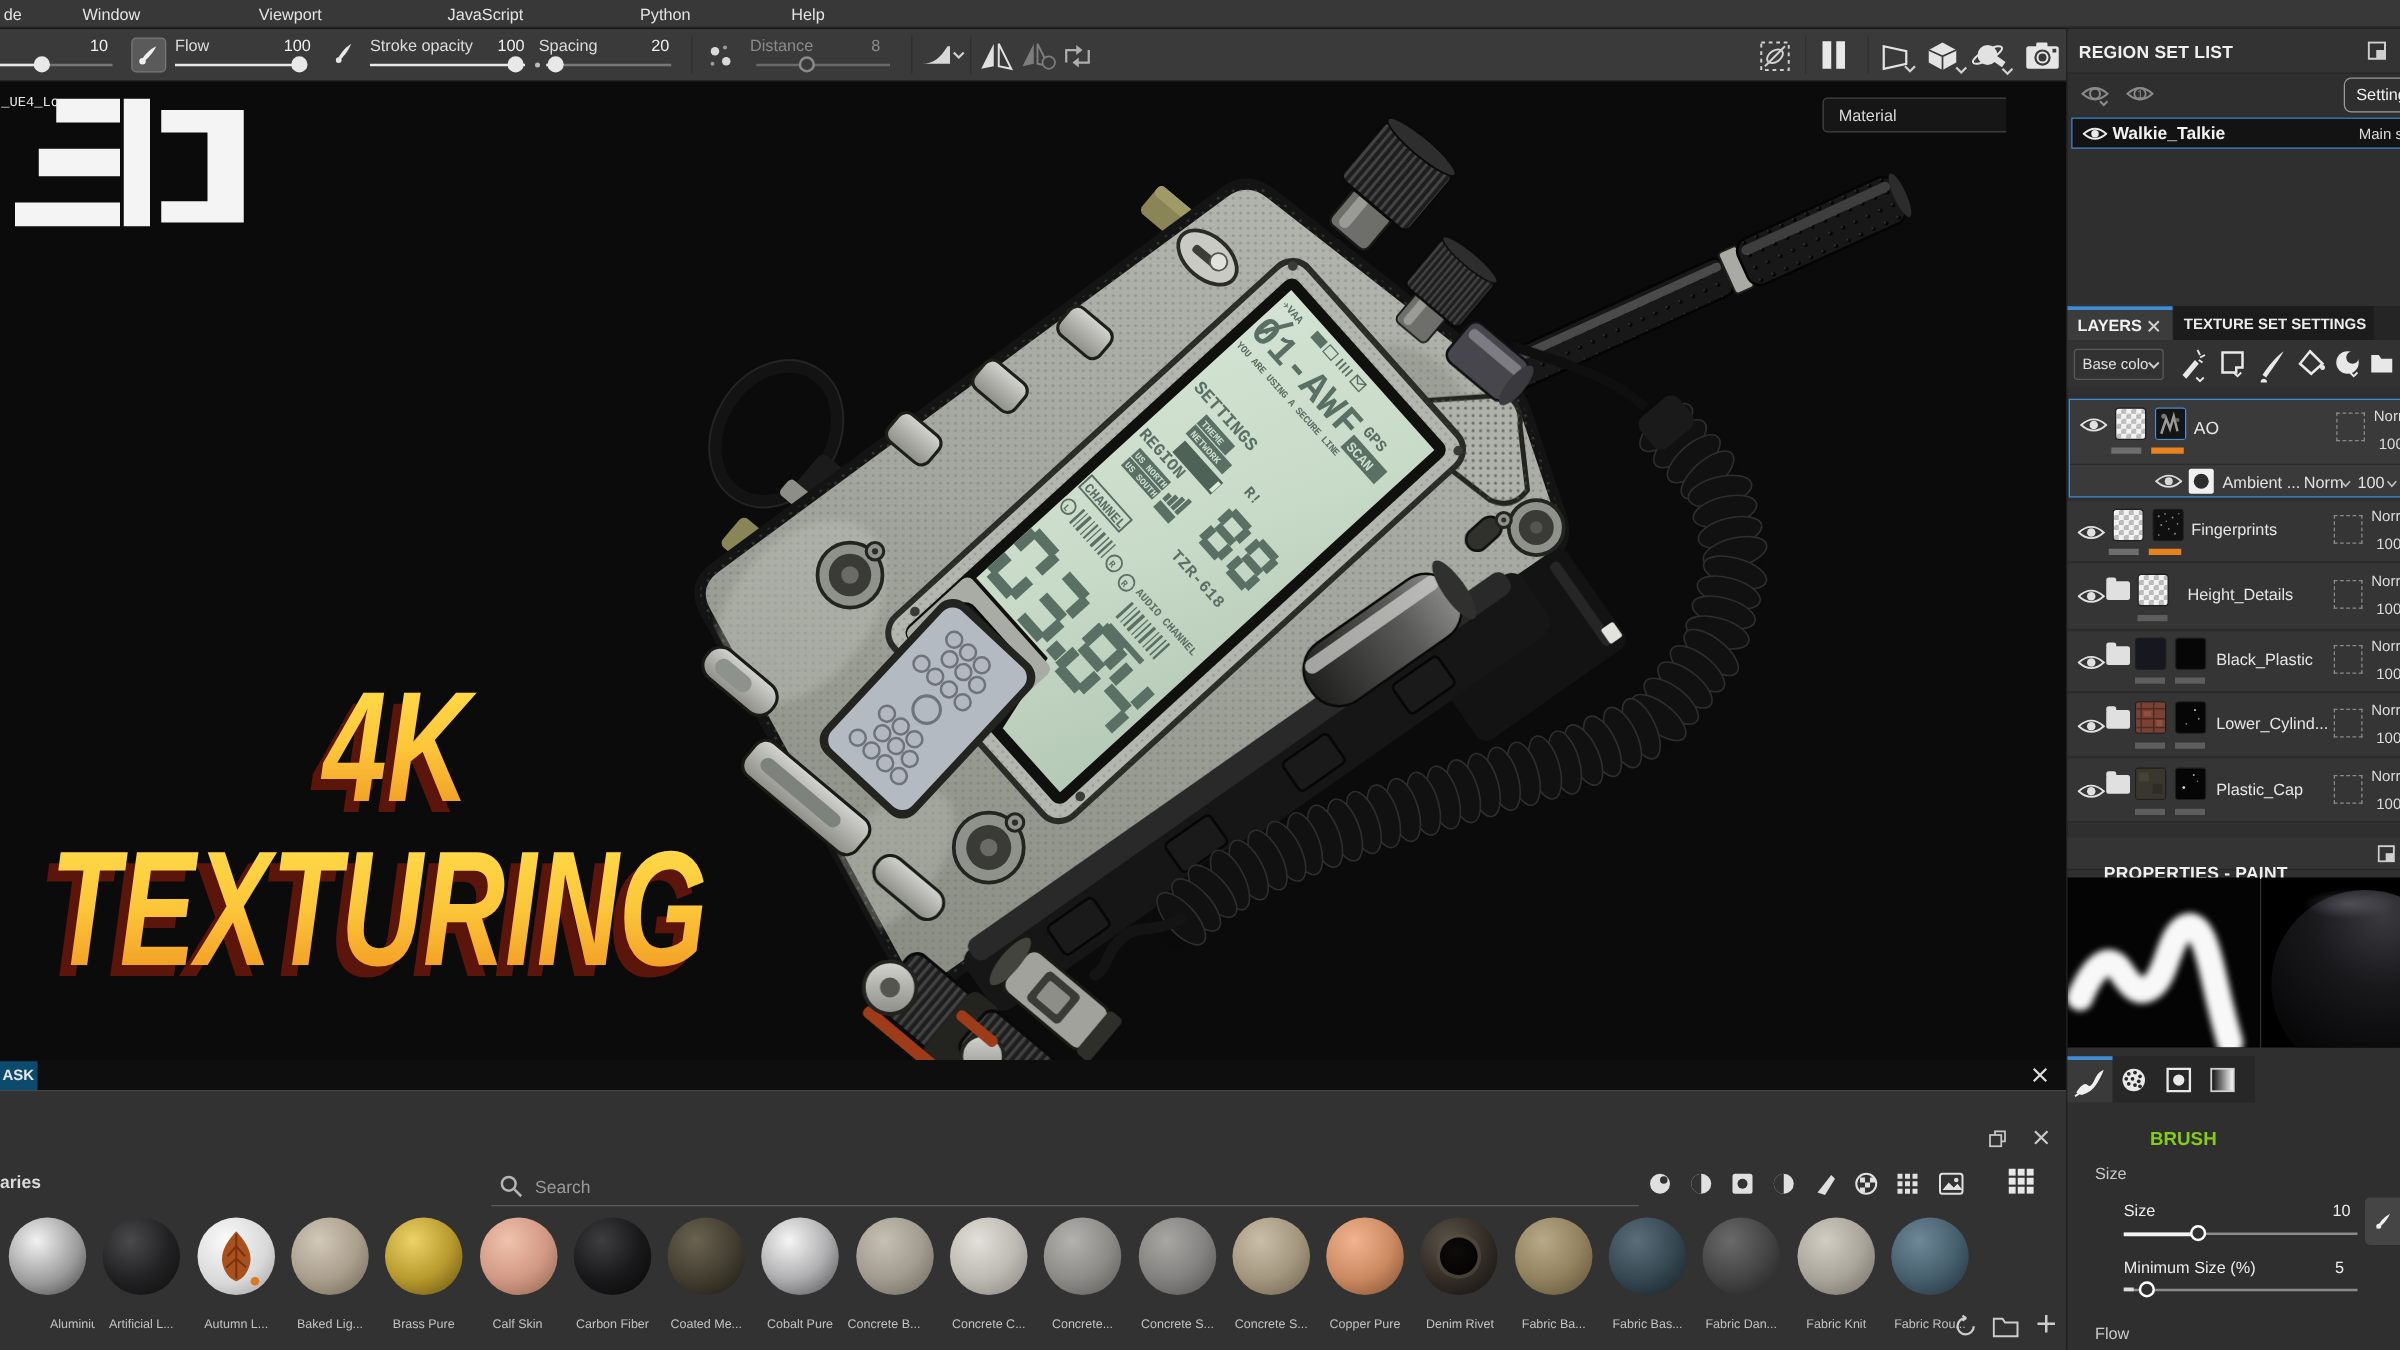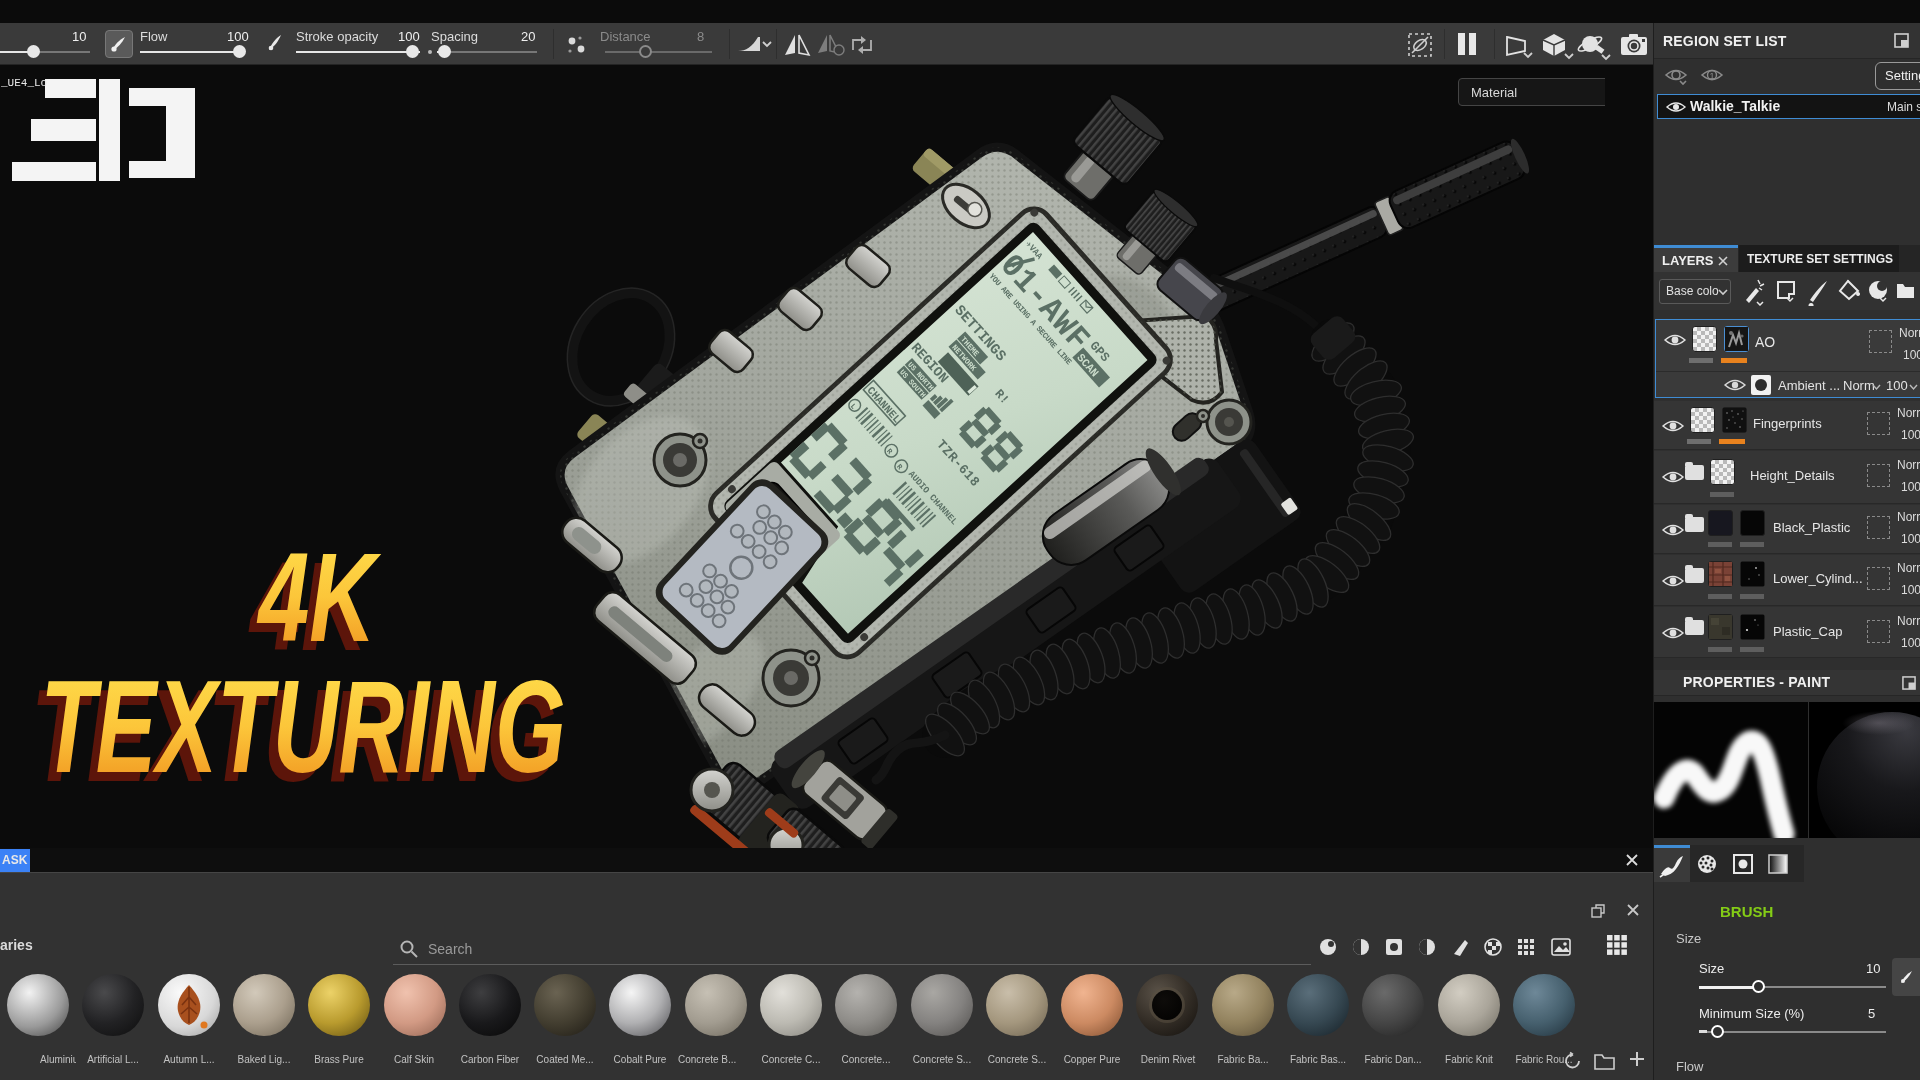--- a/index.html
+++ b/index.html
@@ -8,20 +8,28 @@
   .abs { position:absolute; }
   #stage { position:relative; width:1920px; height:1080px; }
   .knob { width:13px; height:13px; border-radius:50%; background:#e8e8e8; }
   .track { height:2px; background:#9a9a9a; }
   .eye { fill:none; stroke:#c8c8c8; stroke-width:1.6; }
 </style>
 </head>
 <body>
 <div id="stage">
 
+<div class="abs" style="left:0;top:0;width:1920px;height:22px;background:#383838;border-bottom:1px solid #2c2c2c;">
+  <span class="abs" style="left:3px;top:4px;font-size:13px;color:#e3e3e3;">de</span>
+  <span class="abs" style="left:66px;top:4px;font-size:13px;color:#e3e3e3;">Window</span>
+  <span class="abs" style="left:207px;top:4px;font-size:13px;color:#e3e3e3;">Viewport</span>
+  <span class="abs" style="left:358px;top:4px;font-size:13px;color:#e3e3e3;">JavaScript</span>
+  <span class="abs" style="left:512px;top:4px;font-size:13px;color:#e3e3e3;">Python</span>
+  <span class="abs" style="left:633px;top:4px;font-size:13px;color:#e3e3e3;">Help</span>
+</div>
 
 <div class="abs" style="left:0;top:23px;width:1920px;height:42px;background:#3a3a3a;border-bottom:1px solid #242424;">
   <span class="abs" style="left:72px;top:6px;font-size:13px;color:#efefef;">10</span>
   <div class="track abs" style="left:0;top:28px;width:90px;background:#777;"></div>
   <div class="track abs" style="left:0;top:28px;width:33px;background:#e8e8e8;"></div>
   <div class="knob abs" style="left:27px;top:22px;"></div>
   <div class="abs" style="left:105px;top:7px;width:28px;height:28px;background:#5a5a5a;border:1px solid #787878;border-radius:4px;">
     <svg width="26" height="26" viewBox="0 0 26 26">
           <path d="M6 20 C9 13 13 9 19 6 C16 12 12 16 8 19 Z" fill="#f0f0f0"></path>
           <circle cx="8" cy="18" r="2.6" fill="#f0f0f0"></circle>
@@ -551,21 +559,21 @@
       <path d="M37 23 L49 12" stroke="#44c27a"></path>
       <path d="M37 23 L47 48" stroke="#d44a3a"></path>
     </g>
     <text x="12" y="12" font-size="11" fill="#cfd6dd">Z</text>
     <text x="50" y="10" font-size="11" fill="#cfd6dd">Y</text>
     <text x="50" y="58" font-size="11" fill="#cfd6dd">X</text>
   </svg>
 </div>
 
 <div class="abs" style="left:0;top:848px;width:1653px;height:24px;background:#0e0e0e;">
-  <div class="abs" style="left:0;top:1px;width:30px;height:23px;background:#3b82f6;">
+  <div class="abs" style="left:0;top:1px;width:30px;height:23px;background:#0c4a6e;">
     <span class="abs" style="left:2px;top:4px;font-size:12px;font-weight:bold;color:#e8e8e8;">ASK</span>
   </div>
   <svg class="abs" style="left:1624px;top:4px;" width="16" height="16" viewBox="0 0 16 16">
         <path d="M3 3 L13 13 M13 3 L3 13" stroke="#dcdcdc" stroke-width="1.8"></path>
       </svg>
 </div>
 
 <div id="shelf" class="abs" style="left:0;top:872px;width:1653px;height:208px;background:#323232;border-top:1px solid #454545;">
   <svg class="abs" style="left:1590px;top:30px;" width="16" height="16" viewBox="0 0 16 16">
         <rect x="2" y="5" width="9" height="9" fill="none" stroke="#c8c8c8" stroke-width="1.4"></rect>
@@ -930,21 +938,21 @@
     </div>
     <div class="bar" style="left:54px;top:40px;background:#5e5e5e;width:24px;"></div>
     <div class="bar" style="left:86px;top:40px;background:#5e5e5e;width:24px;"></div>
     <span class="lname" style="left:119px;top:17px;">Plastic_Cap</span>
     <div class="dashbox" style="left:213px;top:13px;"></div>
     <span class="norm" style="top:7px;">Norr</span>
     <span class="hund" style="top:29px;">100</span>
   </div>
 
   <div class="hdr" style="top:647px;height:26px;background:#343434;">
-        <b style="top:4px;padding-left:20px;">PROPERTIES - PAINT</b>
+        <b style="top:20px;padding-left:20px;">PROPERTIES - PAINT</b>
     <svg style="position:absolute;left:248px;top:6px;" width="14" height="14" viewBox="0 0 15 15">
           <rect x="1" y="1" width="13" height="13" fill="none" stroke="#d0d0d0" stroke-width="1.6"></rect>
           <rect x="7" y="7" width="7" height="7" fill="#d0d0d0"></rect>
         </svg>
   </div>
   <div style="position:absolute;left:0;top:679px;width:154px;height:136px;background:#040404;overflow:hidden;">
     <svg width="154" height="136" viewBox="0 0 154 136">
       <path d="M 10 96 C 22 68 34 62 42 74 C 50 86 56 94 66 88 C 80 80 80 48 94 40 C 106 34 112 56 118 84 C 122 102 126 118 130 132" fill="none" stroke="#f8f8f8" stroke-width="21" stroke-linecap="round" style="filter:blur(2.5px);"></path>
     </svg>
   </div>

